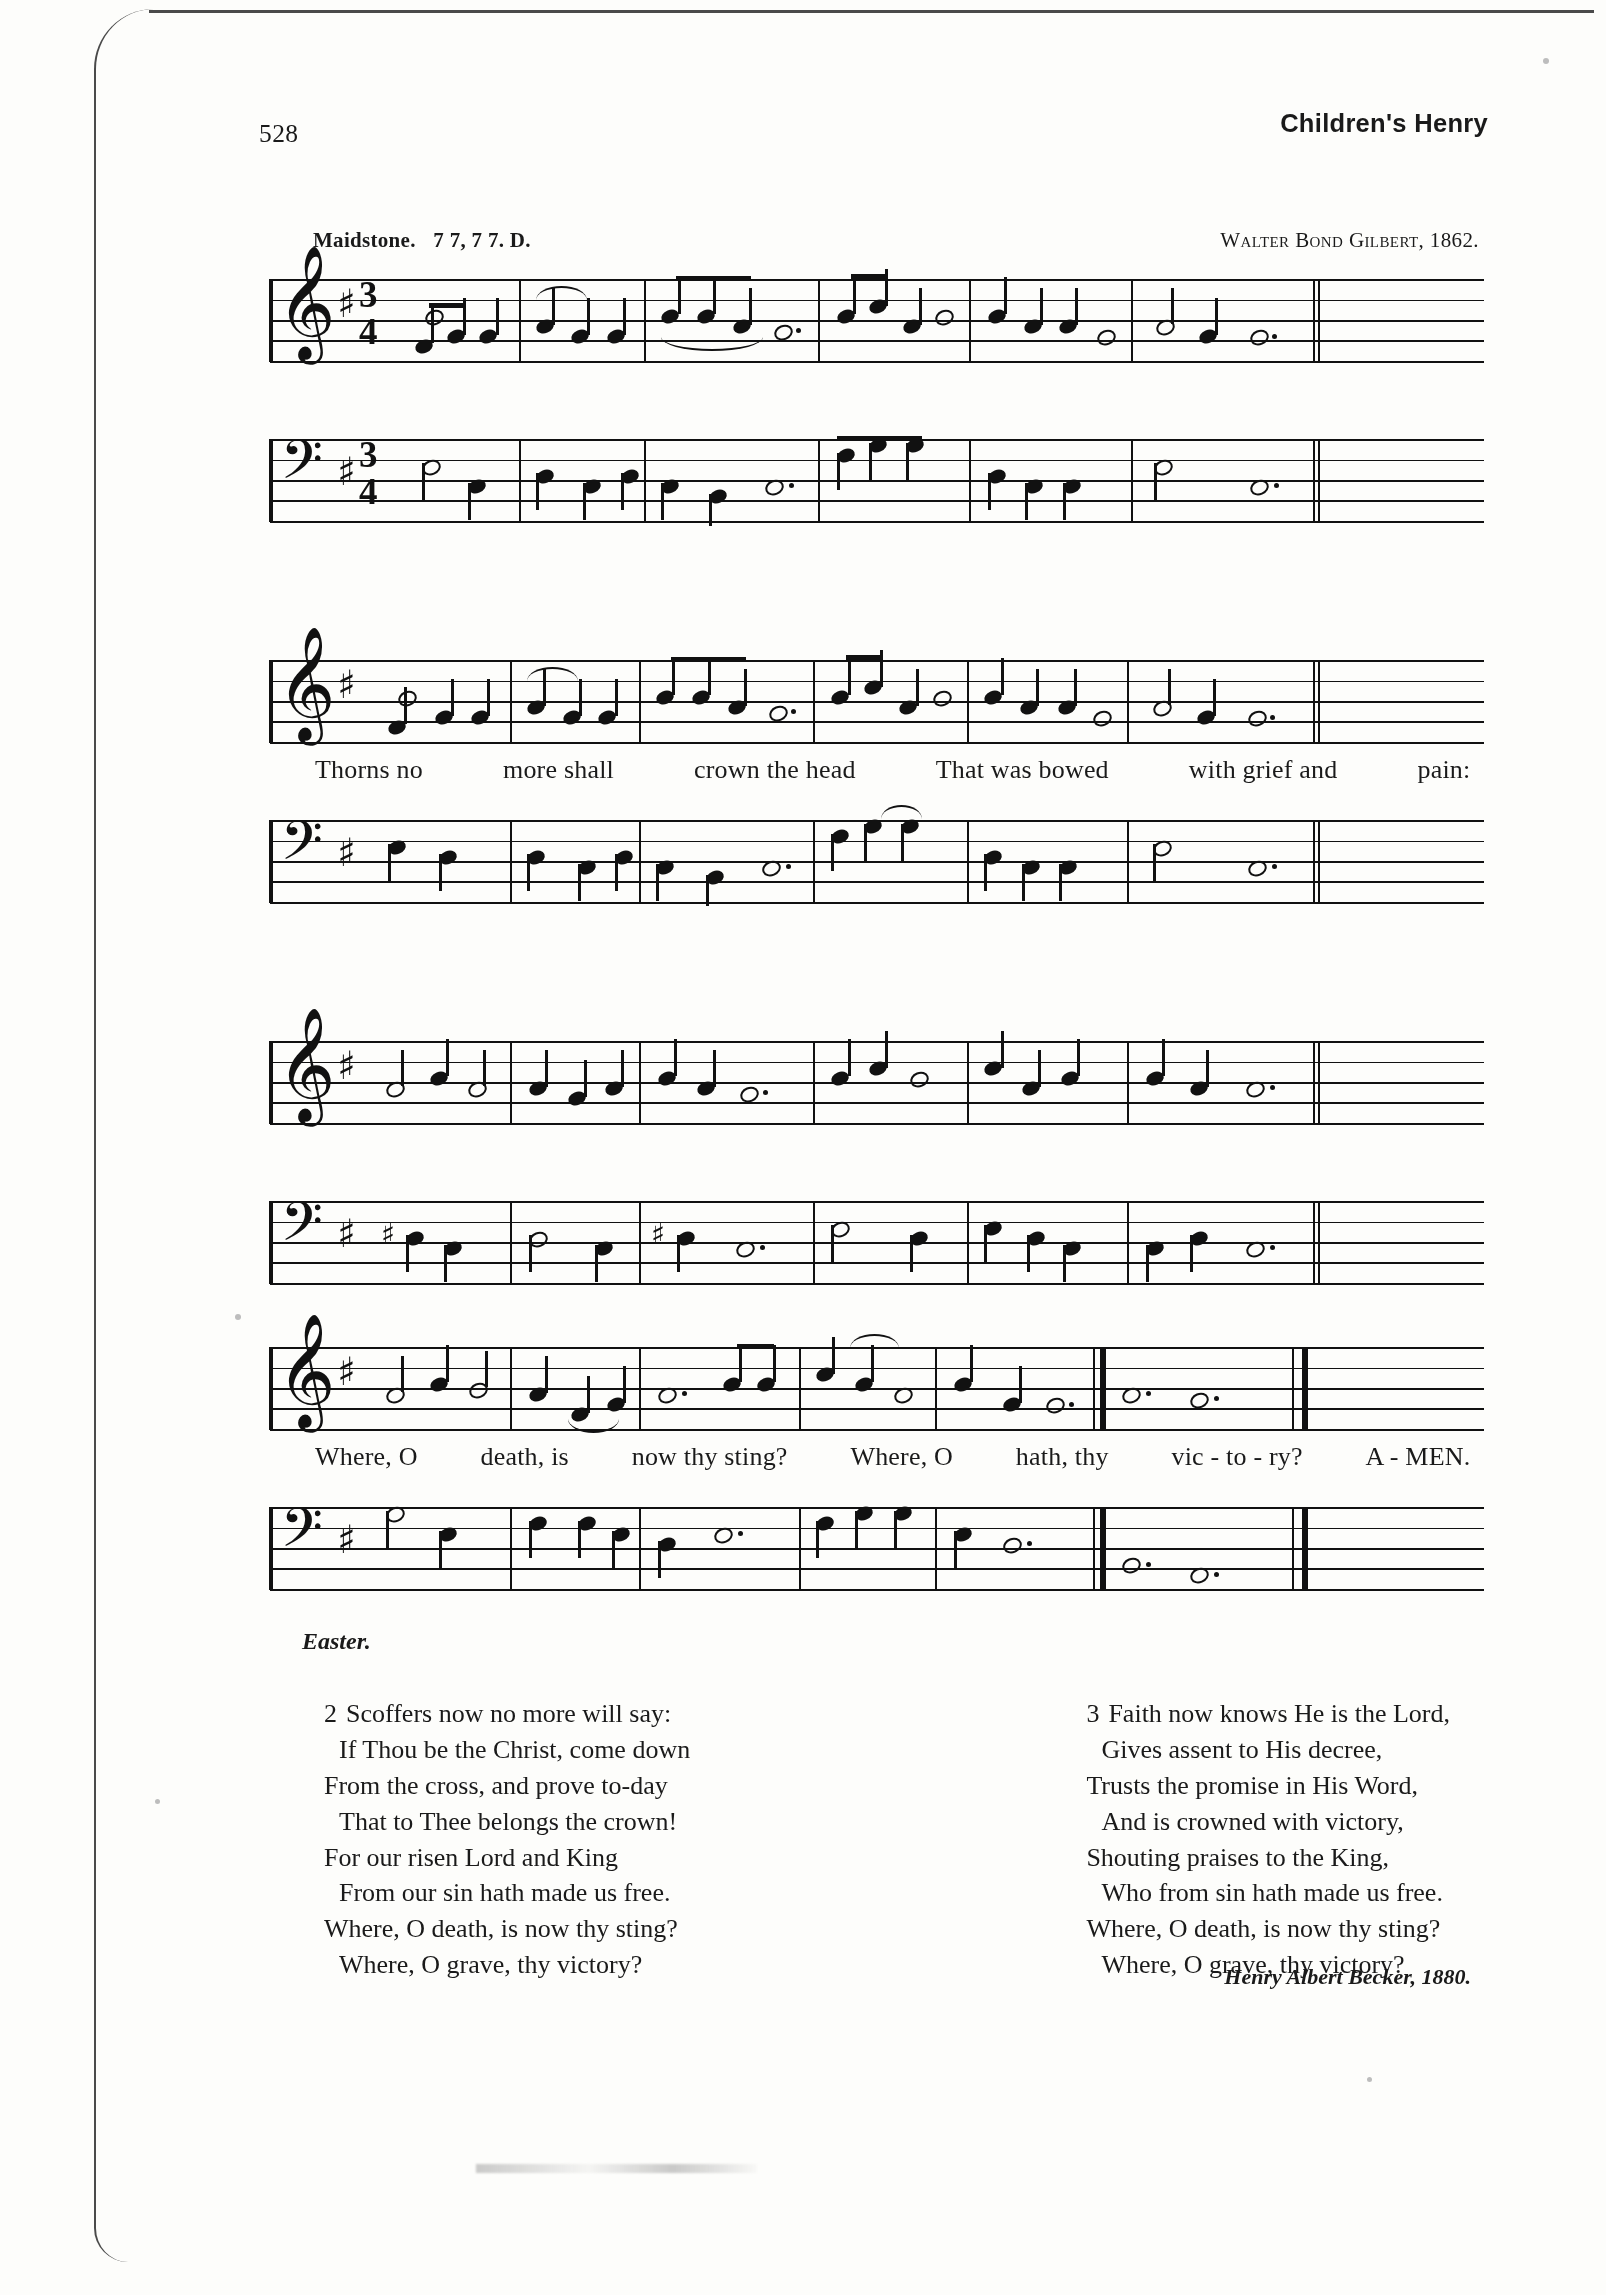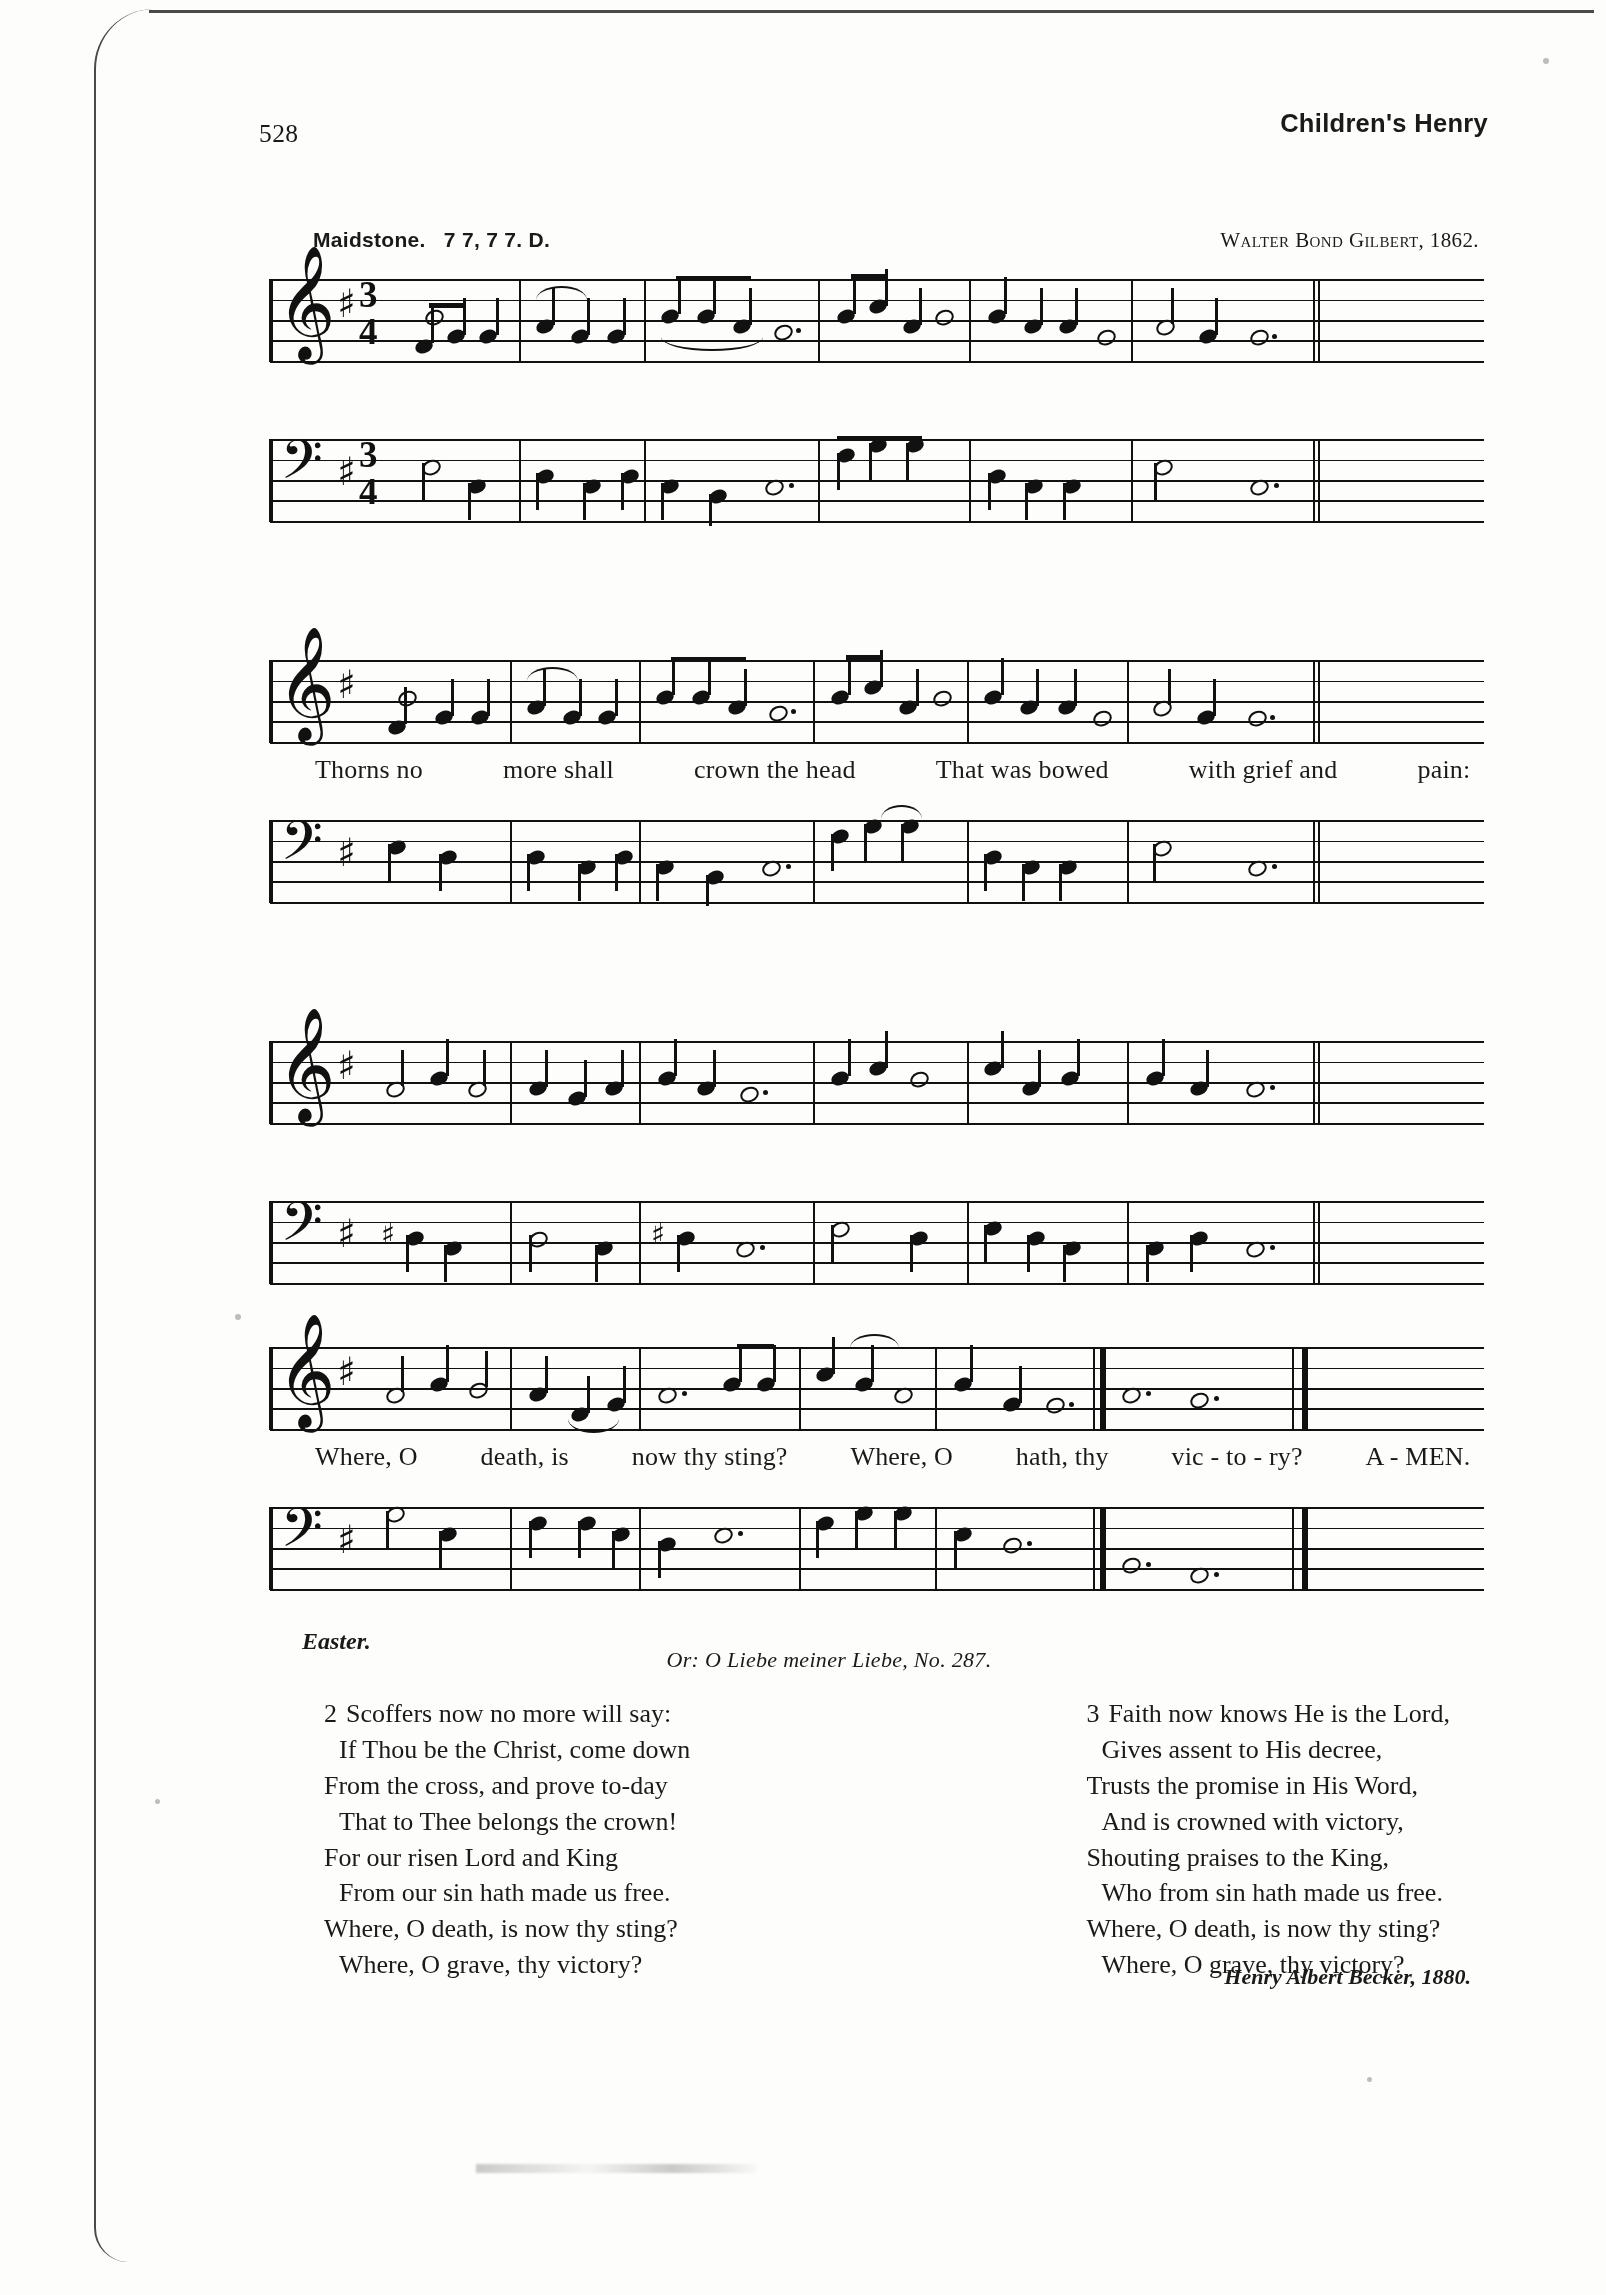--- a/index.html
+++ b/index.html
@@ -77,21 +77,21 @@
     letter-spacing: 0.4px;
     margin-left: 8.5px;
     
     font-stretch: semi-condensed;
   }
 
   
   .tune-meter {
     position: absolute;
     left: 313px; top: 228px;
-    font-family: Liberation Sans, sans-serif;
+    font-family: Liberation Serif, serif;
     font-weight: bold;
     font-size: 21px;
     letter-spacing: 0.3px;
     text-align: center;
   }
   .composer {
     position: absolute;
     right: 128px; top: 228px;
     font-family: "Liberation Serif", serif;
     font-size: 21px;
@@ -820,21 +820,20 @@
       <div class="note hollow" style="left:867px; top:56px;"></div>
         <div class="dot" style="left:891px; top:60px;"></div>
       <div class="note hollow" style="left:935px; top:66px;"></div>
         <div class="dot" style="left:959px; top:70px;"></div>
       <div class="barline" style="left:1037px;"></div>
       <div class="barline thick" style="left:1047px;"></div>
     </div>
   </div>
 
   <div class="season">Easter.</div>
-  <div class="alt-tune">Or: O Liebe meiner Liebe, No. 287.</div>
 
   <div class="stanzas">
 
     <div class="stanza">
       <div class="l hang"><span class="num">2</span><span>Scoffers now no more will say:</span></div>
       <div class="l indent">If Thou be the Christ, come down</div>
       <div class="l hang">From the cross, and prove to-day</div>
       <div class="l indent">That to Thee belongs the crown!</div>
       <div class="l hang">For our risen Lord and King</div>
       <div class="l indent">From our sin hath made us free.</div>

